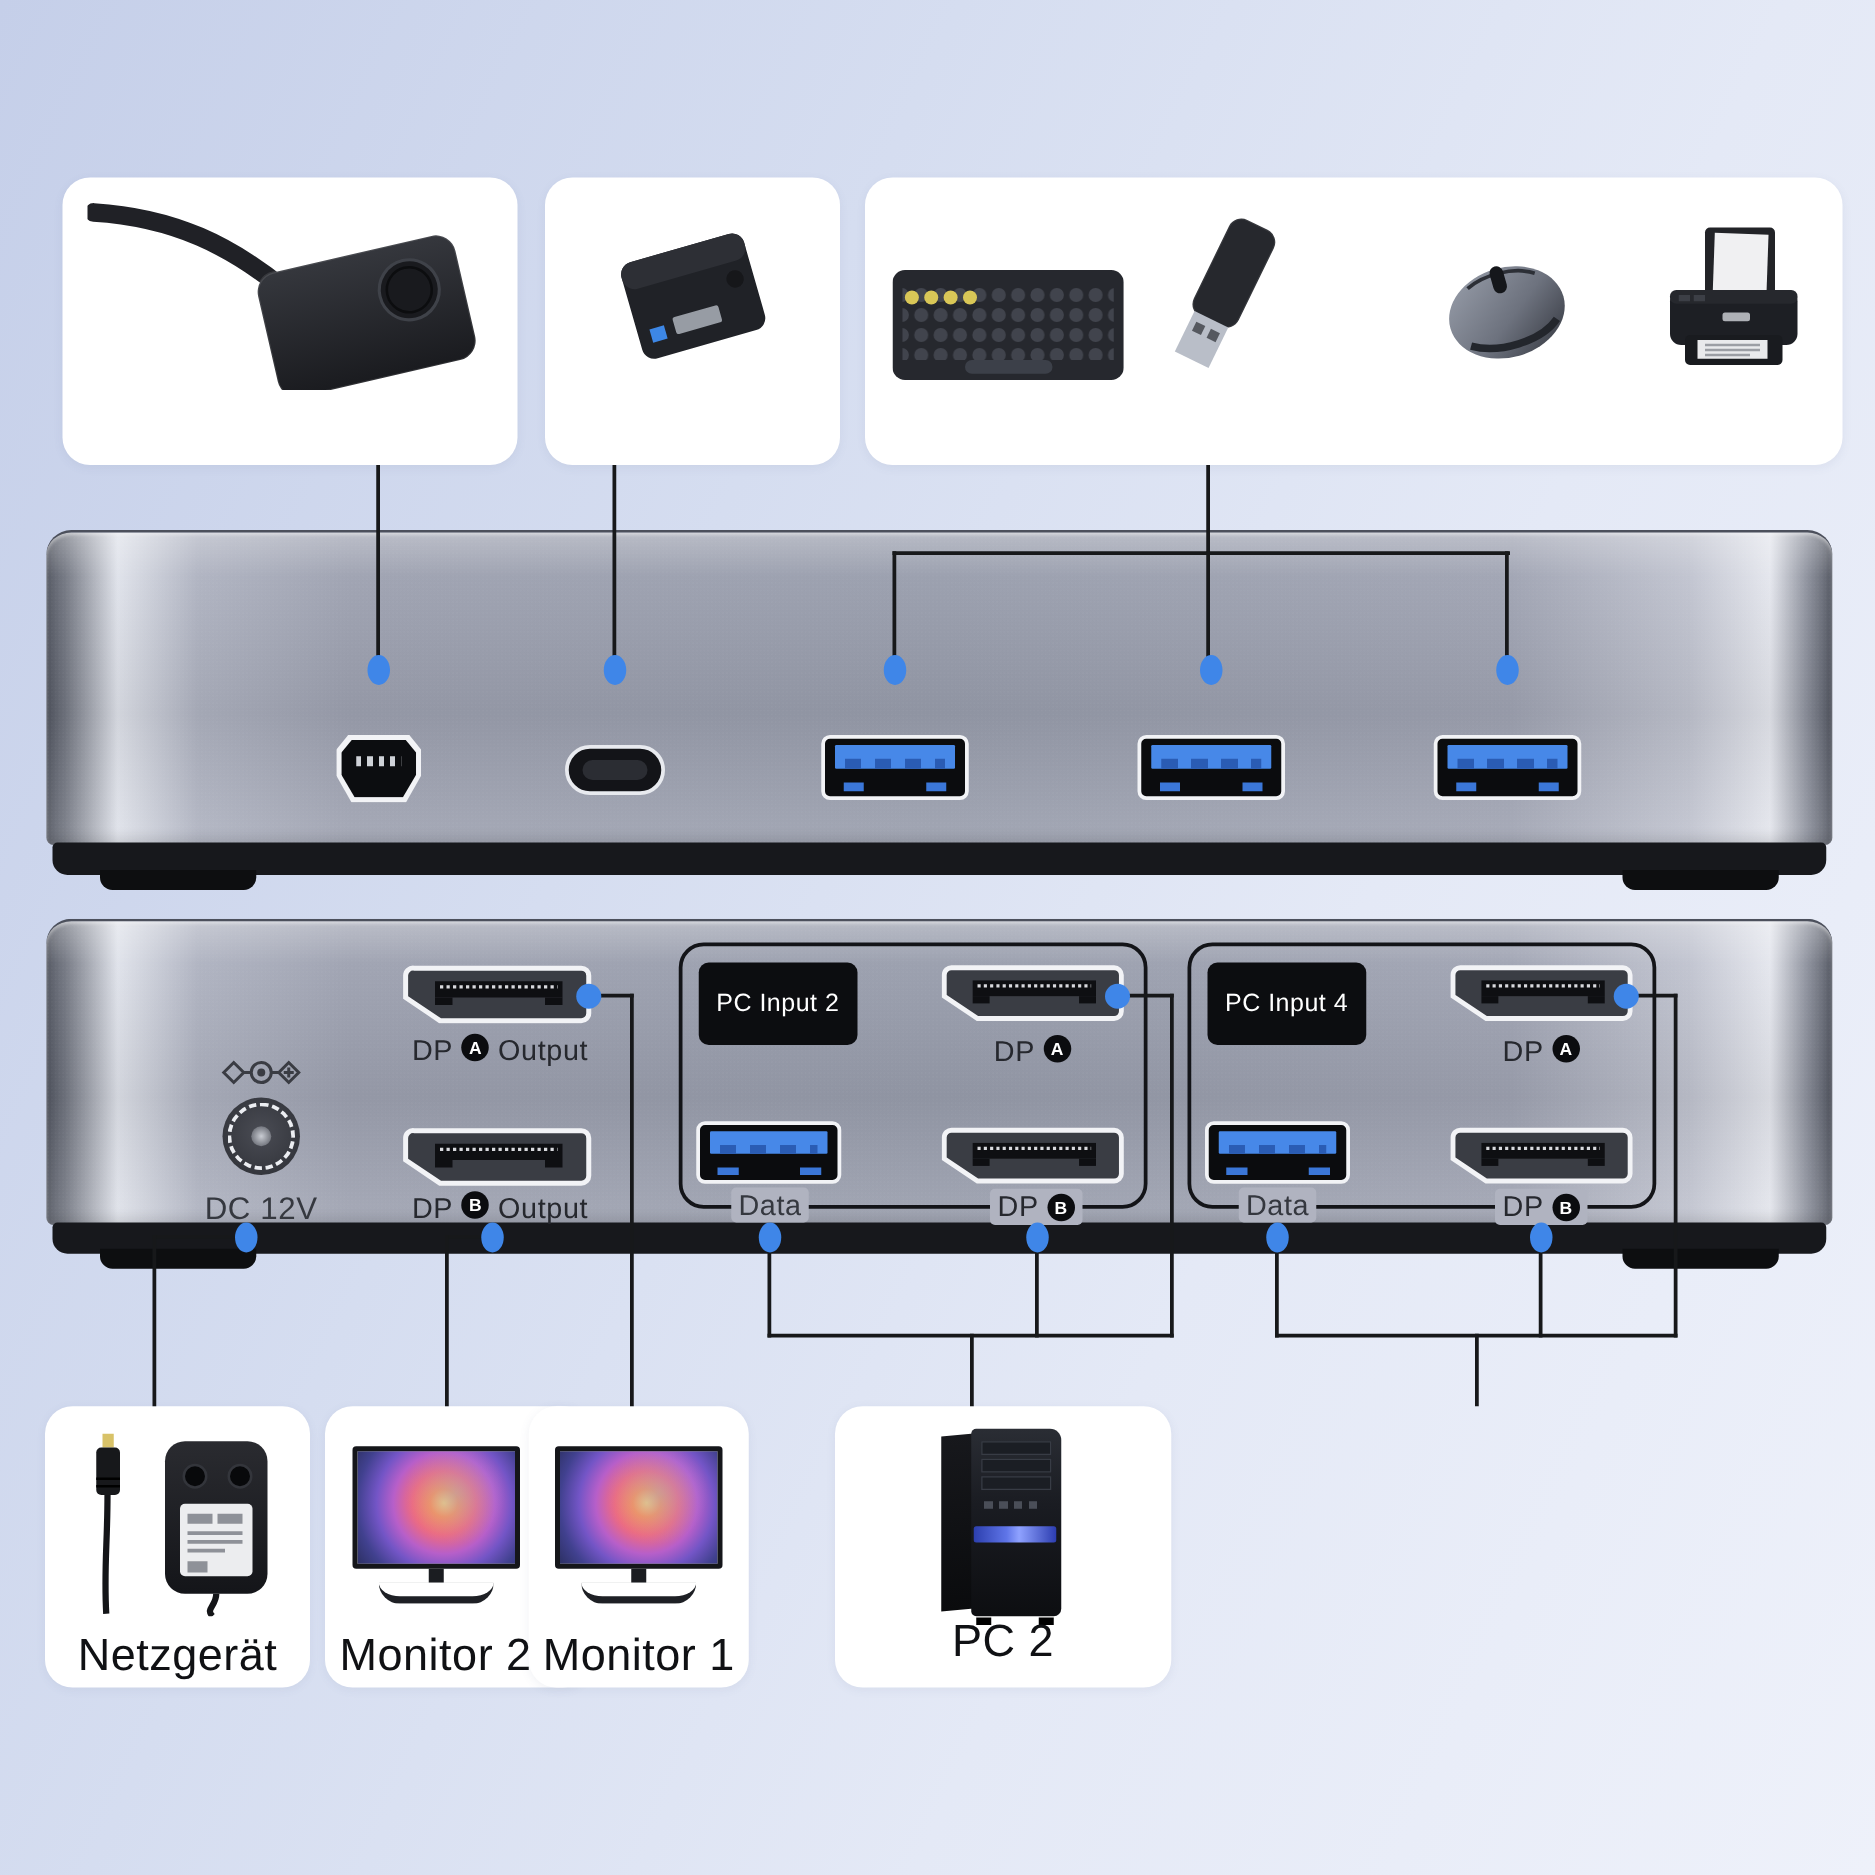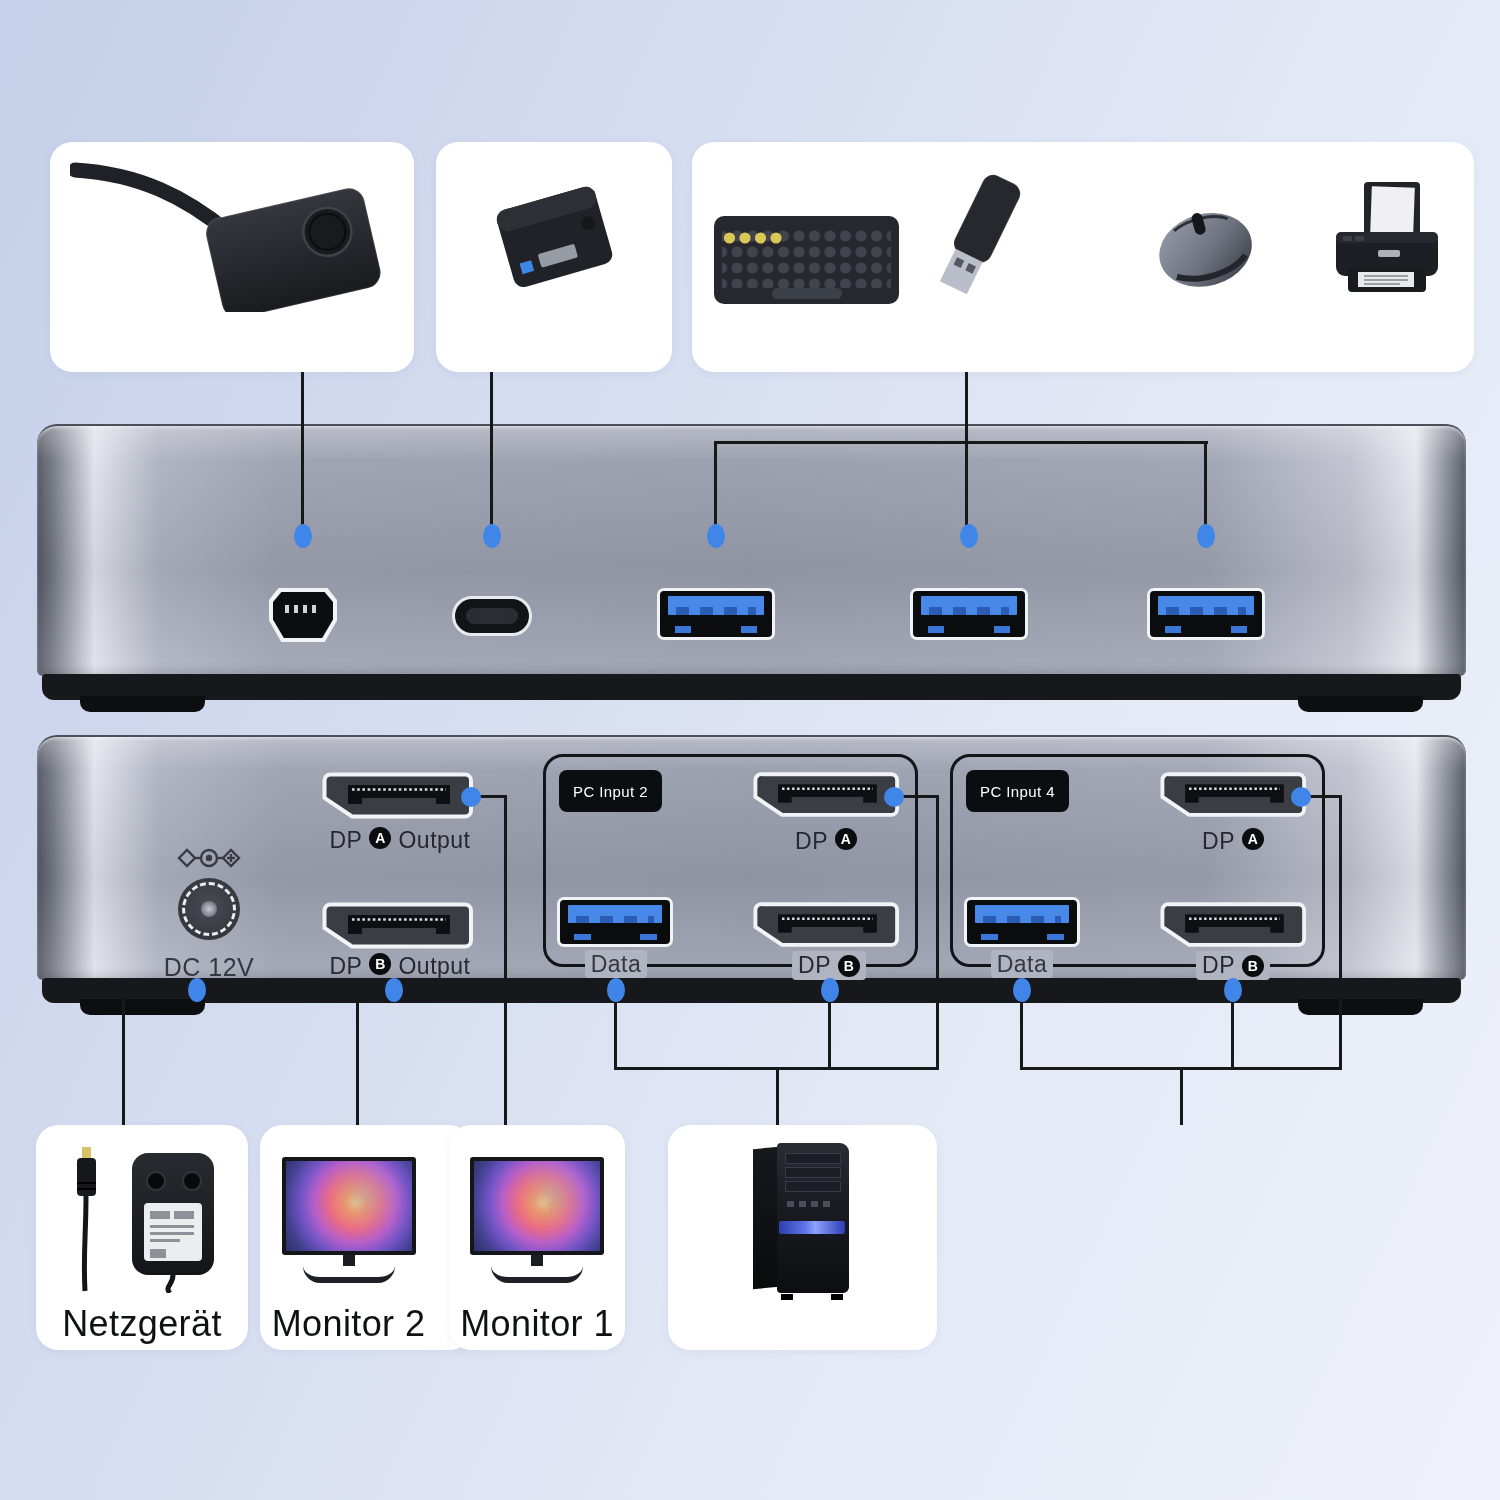--- a/index.html
+++ b/index.html
@@ -69,21 +69,21 @@
   .musb .in{position:absolute;inset:4px;background:#0c0d10;
     clip-path:polygon(14% 0,86% 0,100% 22%,100% 60%,82% 100%,18% 100%,0 60%,0 22%);}
   .musb .pins{position:absolute;left:24%;right:24%;top:32%;height:15%;
     background:repeating-linear-gradient(90deg,#cfd2d8 0 4px,transparent 4px 9px);}
   
   .dp{position:absolute;}
   
   .group-box{position:absolute;width:375px;height:213px;border:3px solid #131418;border-radius:20px;box-sizing:border-box;}
   .badge{
     position:absolute;height:34px;background:#0c0d10;color:#fff;border-radius:8px;
-    display:flex;align-items:center;padding:4px 14px;font-size:15px;letter-spacing:.4px;font-weight:500;
+    display:flex;align-items:center;padding:16px 14px;font-size:20px;letter-spacing:.4px;font-weight:500;
   }
   
   .jack{position:absolute;width:62px;height:62px;border-radius:50%;
     background:radial-gradient(circle at 50% 45%,#4a4c54 0%,#3a3c43 55%,#2b2d33 100%);}
   .jack .ring{position:absolute;inset:4px;border-radius:50%;border:3px dashed #eceef2;box-sizing:border-box;}
   .jack .screw{position:absolute;left:23px;top:23px;width:16px;height:16px;border-radius:50%;
     background:radial-gradient(#c9ccd3,#6e7179 75%);}
   
   .monitor{position:absolute;width:134px;}
   .mon-screen{height:90px;border:4px solid #15161a;border-radius:3px;
@@ -433,21 +433,21 @@
 
   <div class="card" style="left:248px;top:1125px;width:212px;height:225px;">
     <div class="monitor" style="left:22px;top:32px;">
       <div class="mon-screen"></div>
         <div class="mon-neck"></div>
         <div class="mon-base"></div>
     </div>
     <div class="card-label" style="left:0;top:178px;width:177px;font-size:36px;">Monitor 2</div>
   </div>
 
-  <div class="card" style="left:437px;top:1125px;width:176px;height:225px;">
+  <div class="card" style="left:411px;top:1125px;width:176px;height:225px;">
     <div class="monitor" style="left:21px;top:32px;">
       <div class="mon-screen"></div>
         <div class="mon-neck"></div>
         <div class="mon-base"></div>
     </div>
     <div class="card-label" style="left:0;top:178px;width:176px;font-size:36px;">Monitor 1</div>
   </div>
 
   <div class="card" style="left:656px;top:1125px;width:269px;height:225px;">
     <div class="tower" style="left:85px;top:18px;">
@@ -455,16 +455,17 @@
       <div class="front">
         <div class="bay" style="top:10px;"></div>
           <div class="bay" style="top:24px;"></div>
           <div class="bay" style="top:38px;"></div>
         <div class="btns"></div>
           <div class="glow"></div>
       </div>
       <div class="foot" style="left:28px;"></div>
         <div class="foot" style="left:78px;"></div>
     </div>
+    <div class="card-label" style="left:0;top:167px;width:269px;font-size:36px;">PC 2</div>
   </div>
 
 
 </div>
 
 </body></html>

